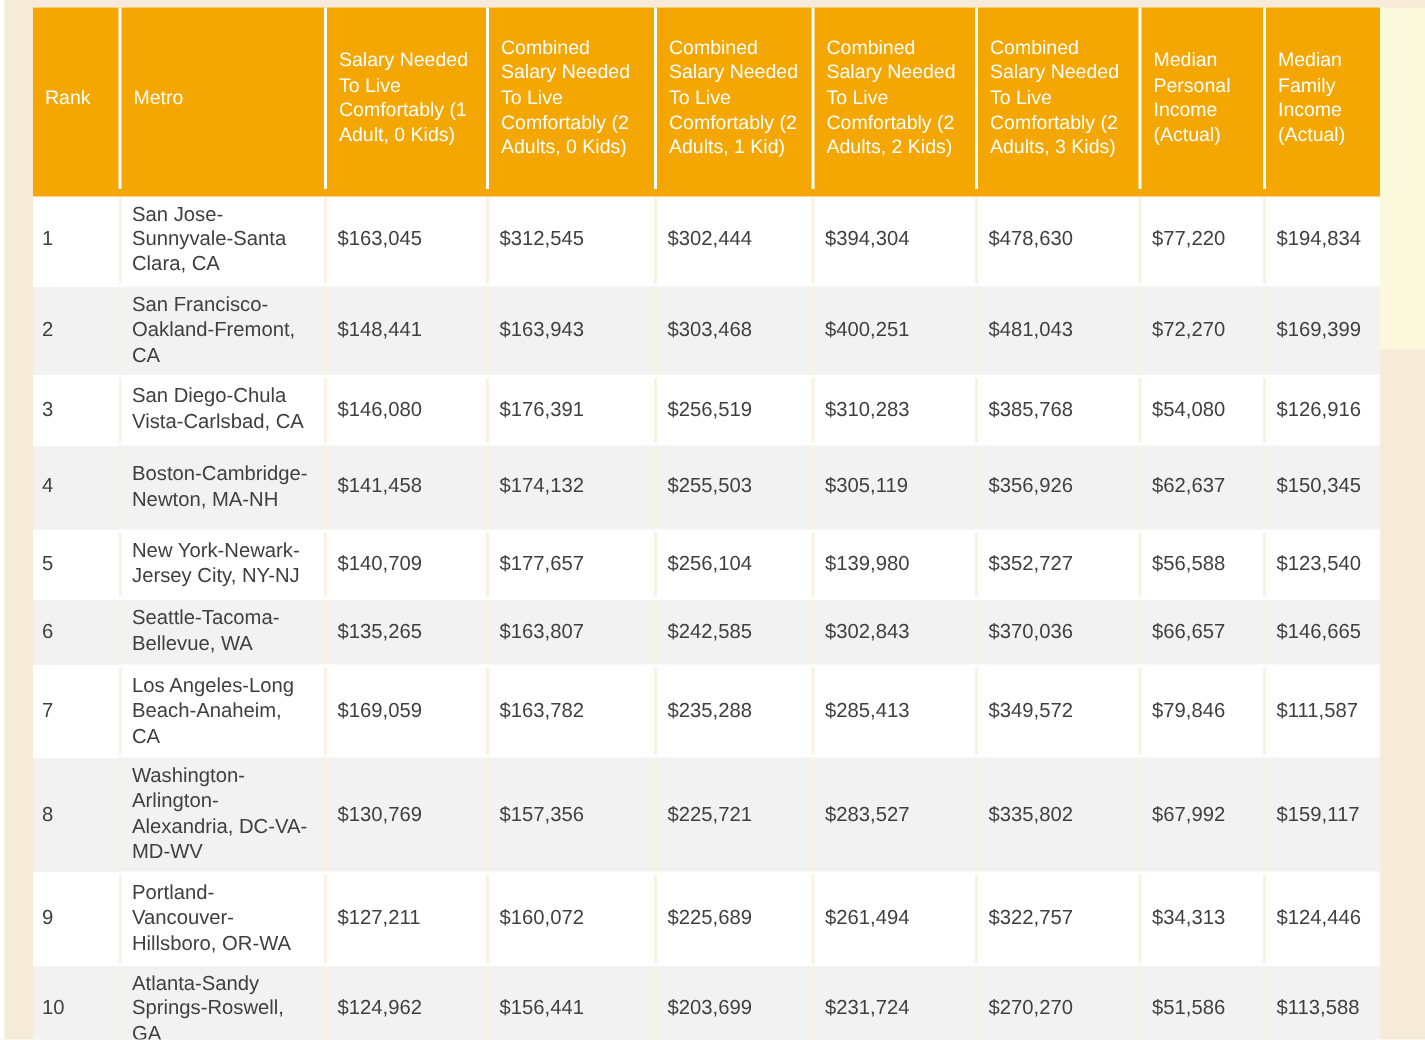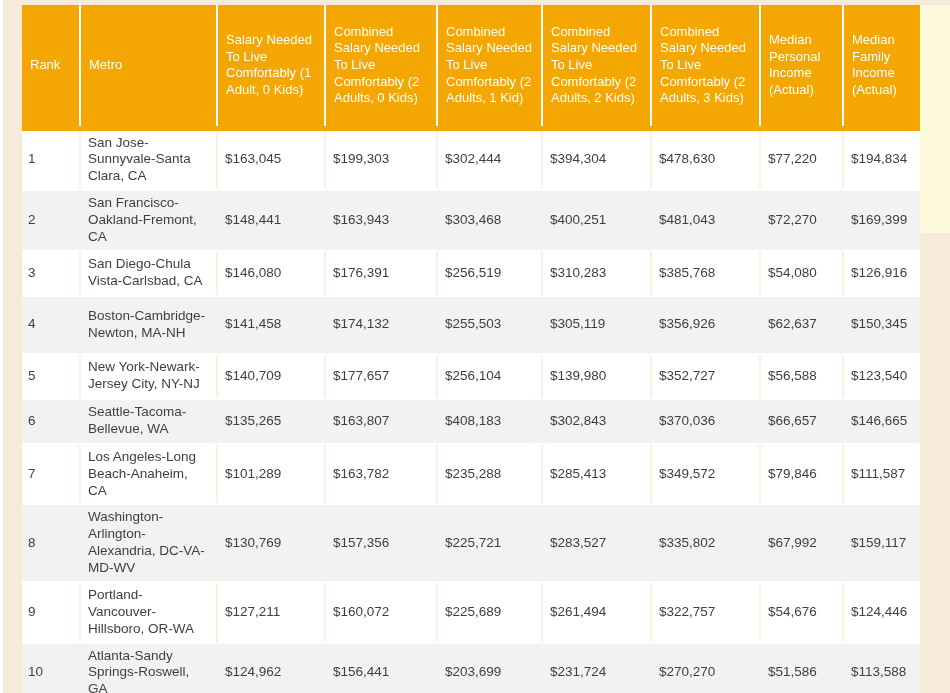--- a/index.html
+++ b/index.html
@@ -61,21 +61,21 @@
           <th>Combined Salary Needed To Live Comfortably (2 Adults, 3 Kids)</th>
           <th>Median Personal Income (Actual)</th>
           <th>Median Family Income (Actual)</th>
         </tr>
     </thead>
     <tbody>
         <tr style="height: 58px;">
           <td class="rank-cell">1</td>
           <td>San Jose-Sunnyvale-Santa Clara, CA</td>
           <td>$163,045</td>
-          <td>$199,303</td>
+          <td>$312,545</td>
           <td>$302,444</td>
           <td>$394,304</td>
           <td>$478,630</td>
           <td>$77,220</td>
           <td>$194,834</td>
         </tr>
         <tr class="alt" style="height: 58px;">
           <td class="rank-cell">2</td>
           <td>San Francisco-Oakland-Fremont, CA</td>
           <td>$148,441</td>
@@ -117,30 +117,30 @@
           <td>$139,980</td>
           <td>$352,727</td>
           <td>$56,588</td>
           <td>$123,540</td>
         </tr>
         <tr class="alt" style="height: 45px;">
           <td class="rank-cell">6</td>
           <td>Seattle-Tacoma-Bellevue, WA</td>
           <td>$135,265</td>
           <td>$163,807</td>
-          <td>$408,183</td>
+          <td>$242,585</td>
           <td>$302,843</td>
           <td>$370,036</td>
           <td>$66,657</td>
           <td>$146,665</td>
         </tr>
         <tr style="height: 58px;">
           <td class="rank-cell">7</td>
           <td>Los Angeles-Long Beach-Anaheim, CA</td>
-          <td>$101,289</td>
+          <td>$169,059</td>
           <td>$163,782</td>
           <td>$235,288</td>
           <td>$285,413</td>
           <td>$349,572</td>
           <td>$79,846</td>
           <td>$111,587</td>
         </tr>
         <tr class="alt" style="height: 72px;">
           <td class="rank-cell">8</td>
           <td>Washington-Arlington-Alexandria, DC-VA-MD-WV</td>
@@ -153,21 +153,21 @@
           <td>$159,117</td>
         </tr>
         <tr style="height: 58px;">
           <td class="rank-cell">9</td>
           <td>Portland-Vancouver-Hillsboro, OR-WA</td>
           <td>$127,211</td>
           <td>$160,072</td>
           <td>$225,689</td>
           <td>$261,494</td>
           <td>$322,757</td>
-          <td>$54,676</td>
+          <td>$34,313</td>
           <td>$124,446</td>
         </tr>
         <tr class="alt" style="height: 58px;">
           <td class="rank-cell">10</td>
           <td>Atlanta-Sandy Springs-Roswell, GA</td>
           <td>$124,962</td>
           <td>$156,441</td>
           <td>$203,699</td>
           <td>$231,724</td>
           <td>$270,270</td>

